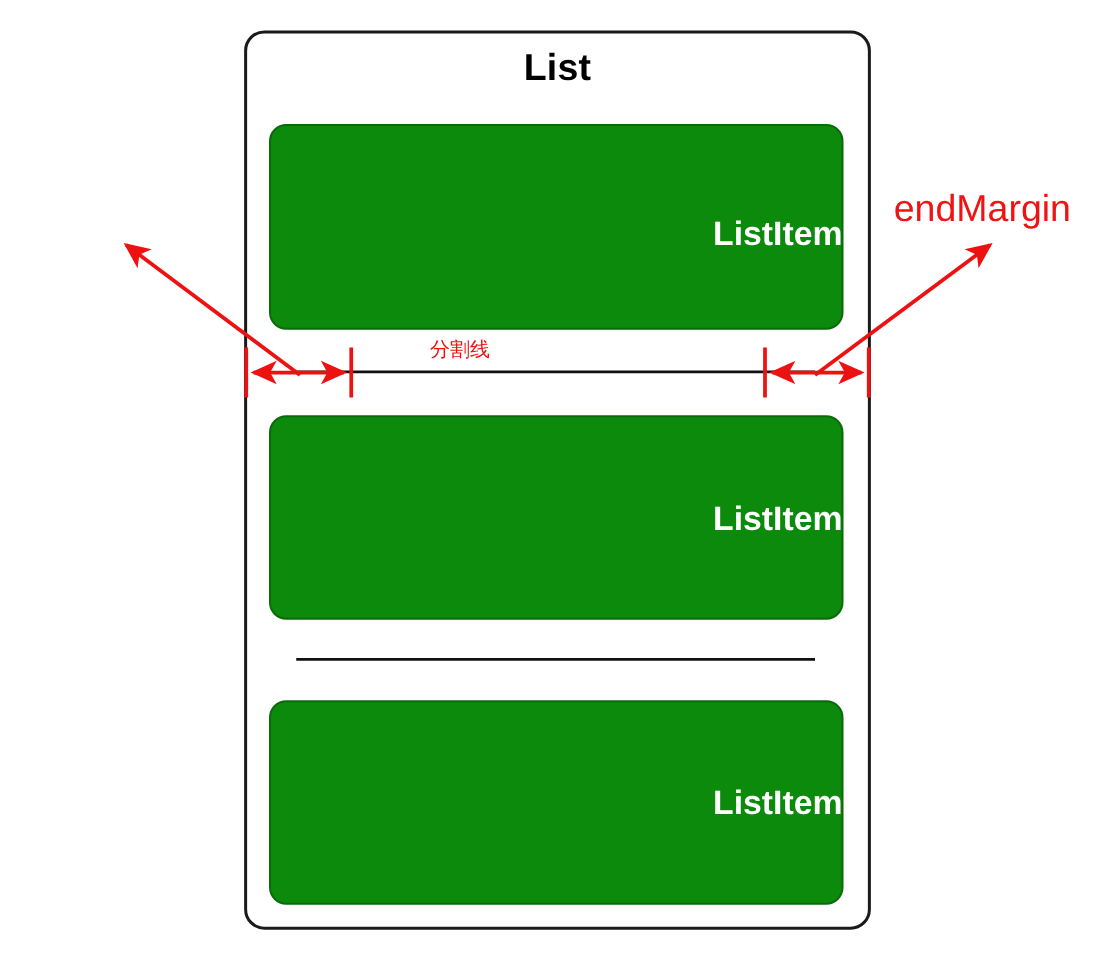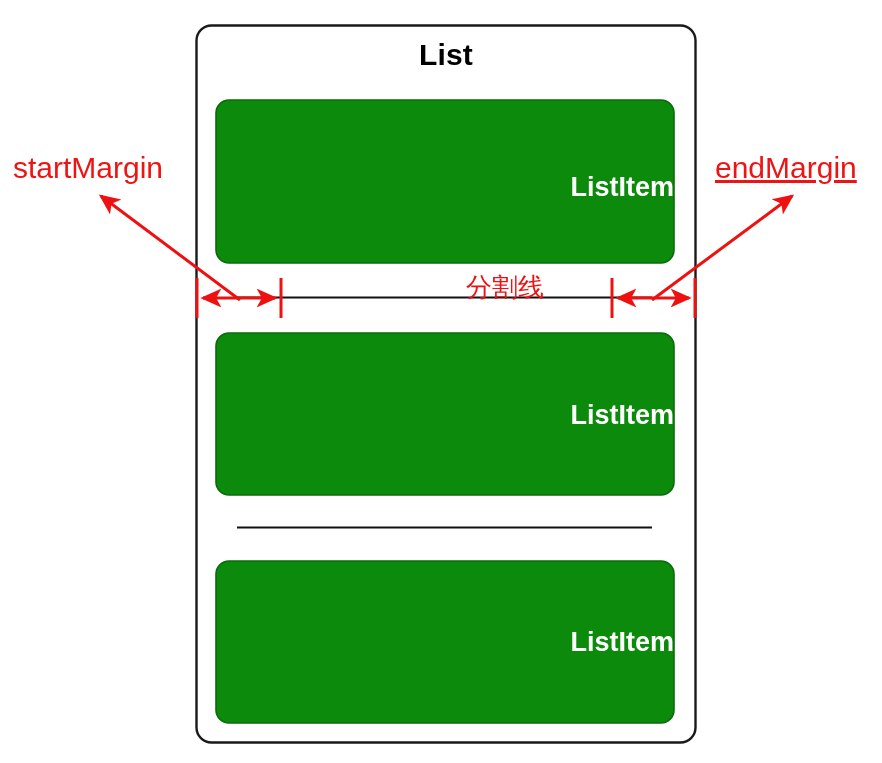--- a/index.html
+++ b/index.html
@@ -59,28 +59,28 @@
   .item-label-1 { top: 172px; }
   .item-label-2 { top: 400px; }
   .item-label-3 { top: 627px; }
 
   .margin-label {
     font-size: 30px;
     color: #ef1414;
     font-weight: normal;
   }
   .label-start { left: 9px;  top: 151px; }
-  .label-end   { left: 711px; top: 151px; text-decoration: underline; }
+  .label-end   { left: 711px; top: 151px; }
 
   .divider-label {
     left: 340px;
     top: 270px;
     width: 200px;
-    text-align: right;
-    font-size: 26px;
+    text-align: left;
+    font-size: 16px;
     color: #ee1111;
     font-family: Liberation Serif, serif;
   }
 </style>
 </head>
 <body>
 
 <div id="stage">
 
   <svg id="art" viewBox="0 0 882 763" width="882" height="763">
@@ -111,18 +111,17 @@
     <line x1="236" y1="300" x2="97" y2="196" stroke="#ee1111" stroke-width="3" marker-end="url(#arrowRed)"></line>
     <line x1="648" y1="300" x2="788" y2="196" stroke="#ee1111" stroke-width="3" marker-end="url(#arrowRed)"></line>
   </svg>
 
   <div class="txt list-title">List</div>
 
   <div class="txt item-label item-label-1">ListItem</div>
   <div class="txt item-label item-label-2">ListItem</div>
   <div class="txt item-label item-label-3">ListItem</div>
 
-  <div class="txt margin-label label-start">startMargin</div>
   <div class="txt margin-label label-end">endMargin</div>
 
   <div class="txt divider-label">分割线</div>
 
 </div>
 
 </body></html>

